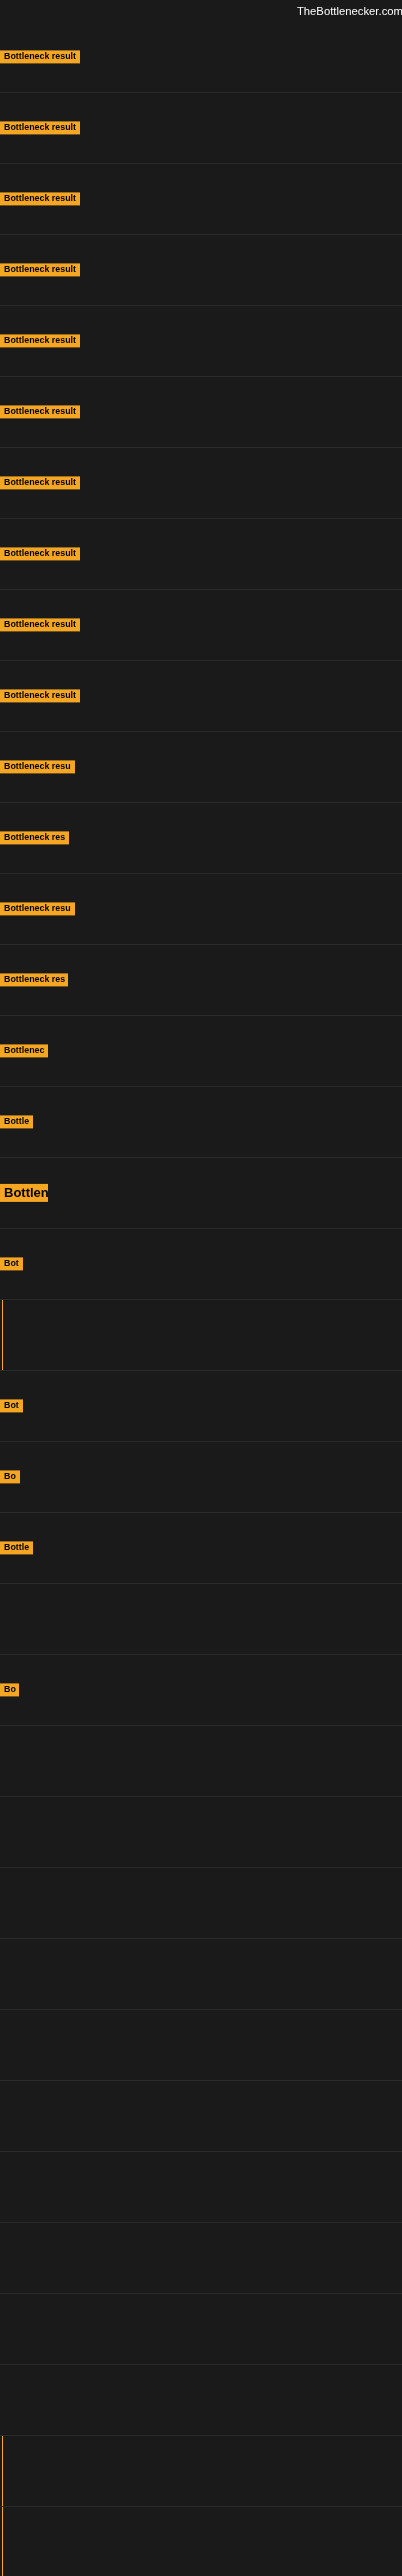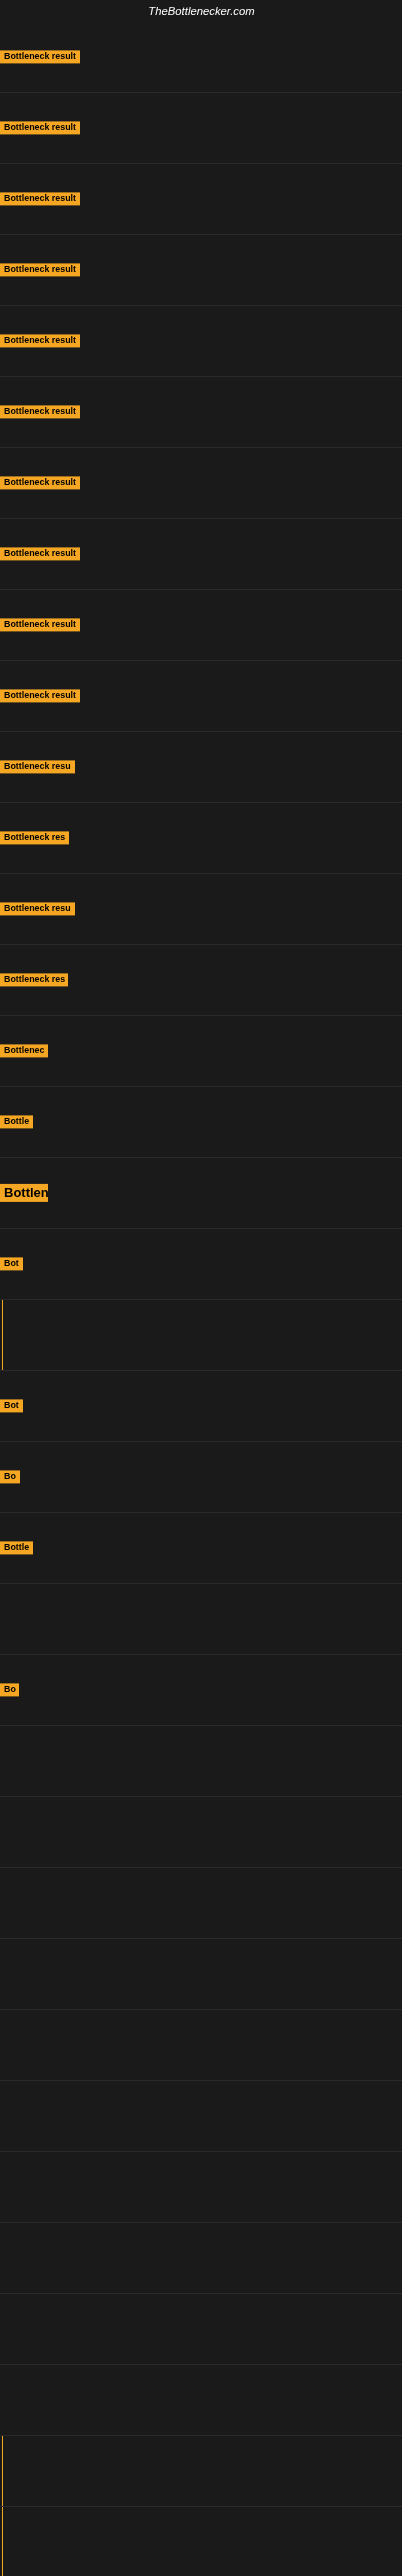--- a/index.html
+++ b/index.html
@@ -14,21 +14,21 @@
       min-height: 2576px;
       font-family: Arial, sans-serif;
       position: relative;
     }
   </style>
 </head>
 <body>
 
 <div style="width:403px; min-height:2576px; background:#1a1a1a; position:relative;">
 
-  <div style="text-align:center; color:#ffffff; font-size:11.3px; padding:4.8px 0; background:#1a1a1a;font-style:italic;">TheBottlenecker.com</div>
+  <div style="text-align:right; color:#ffffff; font-size:11.3px; padding:4.8px 0; background:#1a1a1a;">TheBottlenecker.com</div>
 
   <div id="rows-container">
       <div style="position: relative; height: 71px; border-bottom: 0.8px solid rgb(42, 42, 42);">
         <div style="display: inline-block; background-color: rgb(245, 166, 35); color: rgb(0, 0, 0); font-size: 8.9px; font-weight: bold; padding: 1.6px 4px; position: absolute; left: 0px; top: 50%; transform: translateY(-50%); white-space: nowrap; max-width: 89px; overflow: hidden;">Bottleneck result</div>
       </div>
       <div style="position: relative; height: 71px; border-bottom: 0.8px solid rgb(42, 42, 42);">
         <div style="display: inline-block; background-color: rgb(245, 166, 35); color: rgb(0, 0, 0); font-size: 8.9px; font-weight: bold; padding: 1.6px 4px; position: absolute; left: 0px; top: 50%; transform: translateY(-50%); white-space: nowrap; max-width: 89px; overflow: hidden;">Bottleneck result</div>
       </div>
       <div style="position: relative; height: 71px; border-bottom: 0.8px solid rgb(42, 42, 42);">
         <div style="display: inline-block; background-color: rgb(245, 166, 35); color: rgb(0, 0, 0); font-size: 8.9px; font-weight: bold; padding: 1.6px 4px; position: absolute; left: 0px; top: 50%; transform: translateY(-50%); white-space: nowrap; max-width: 89px; overflow: hidden;">Bottleneck result</div>

